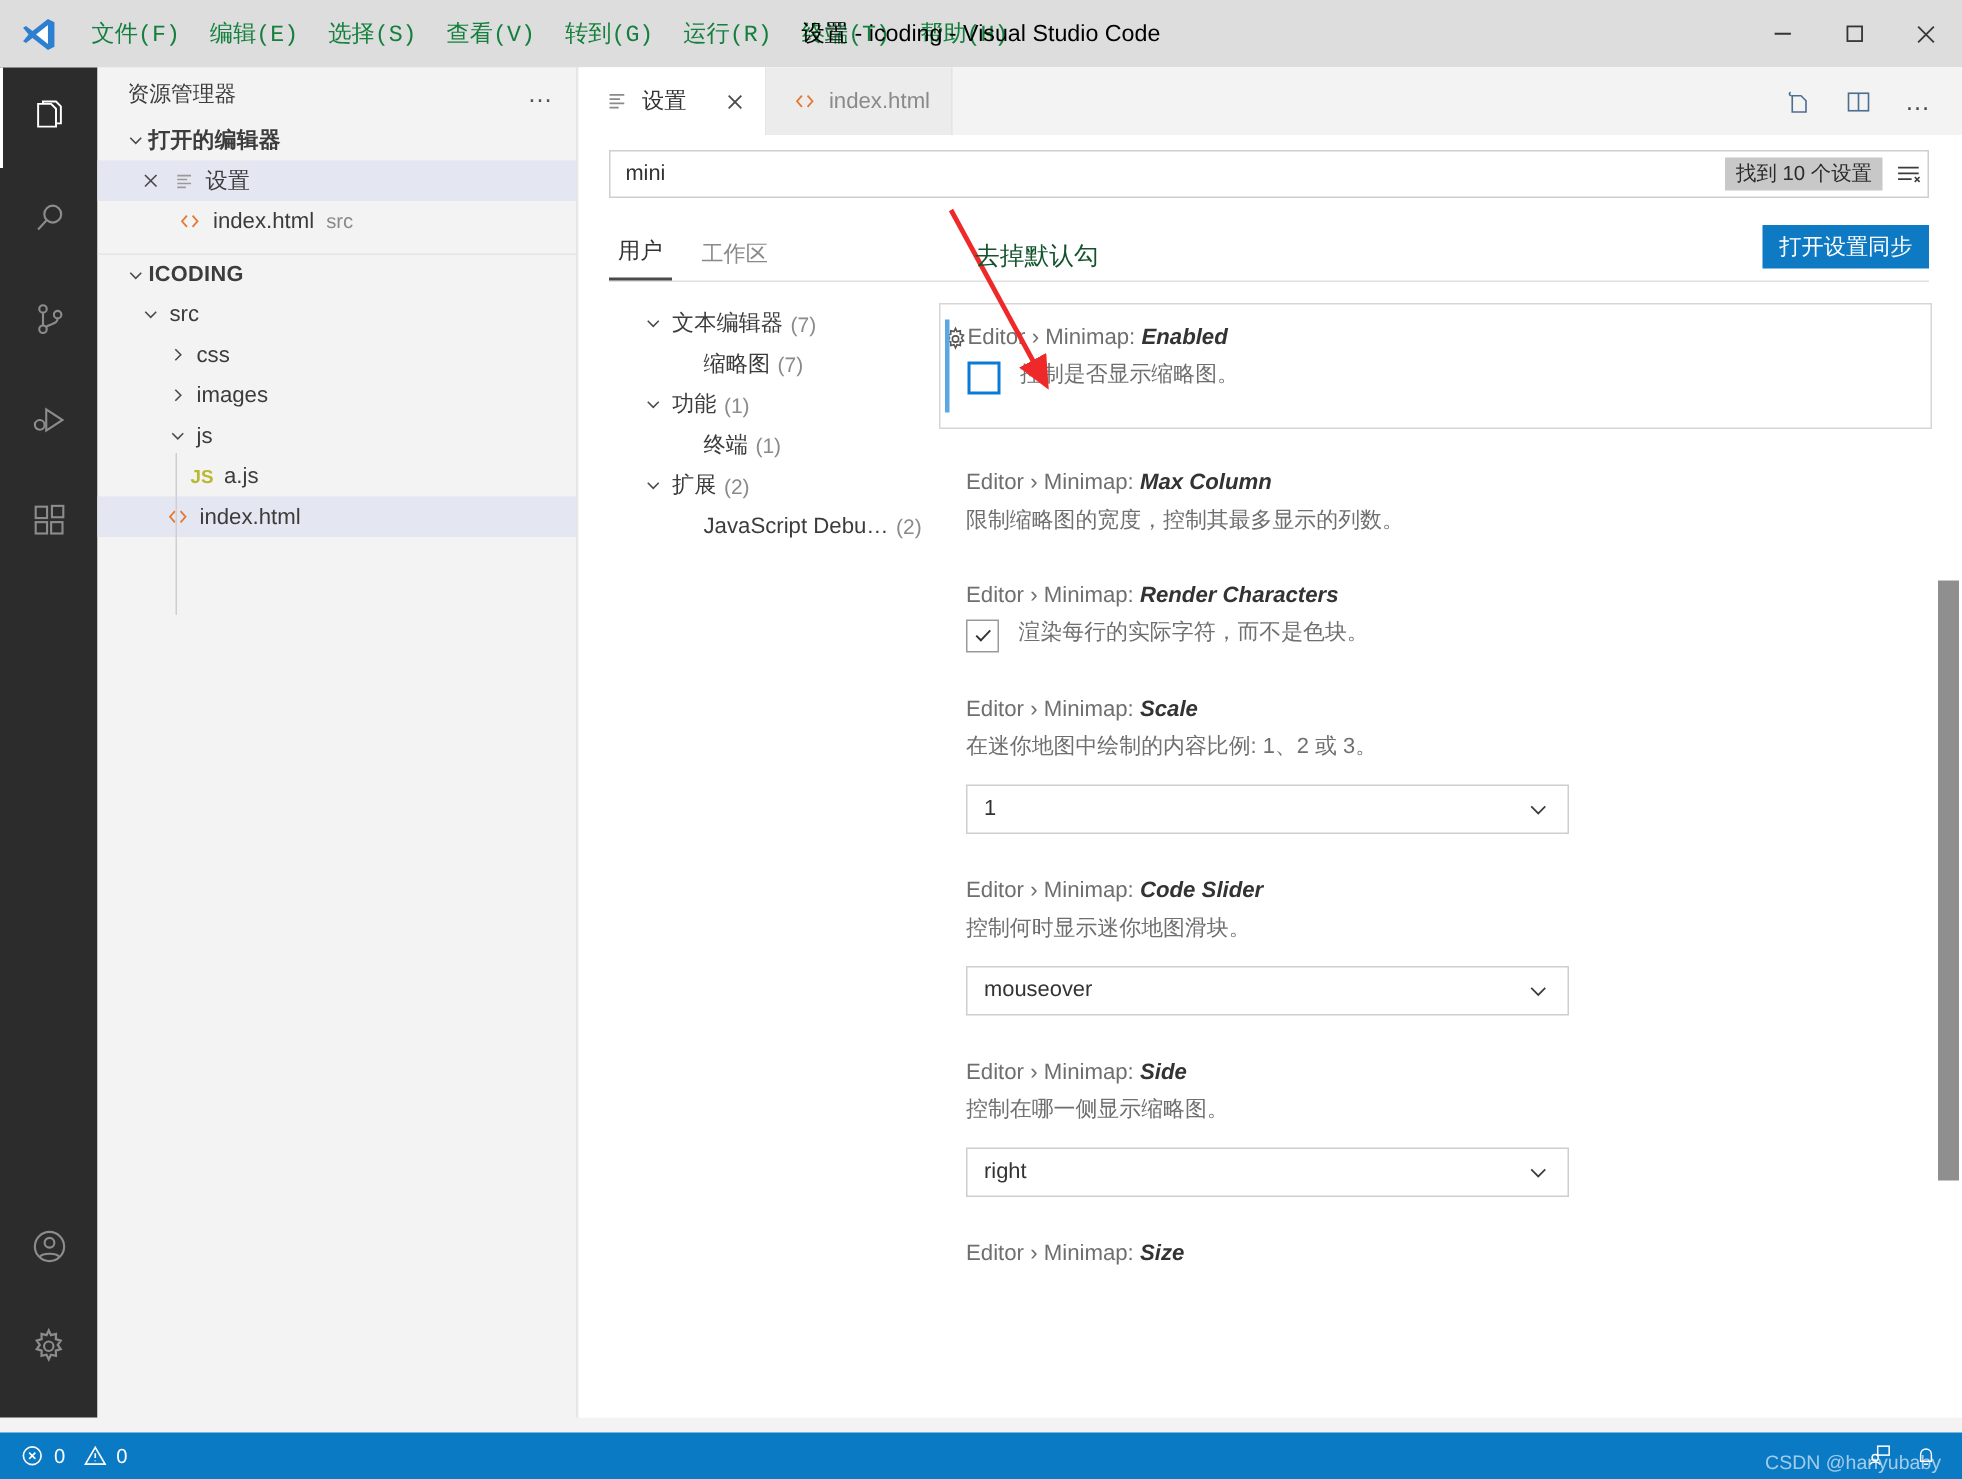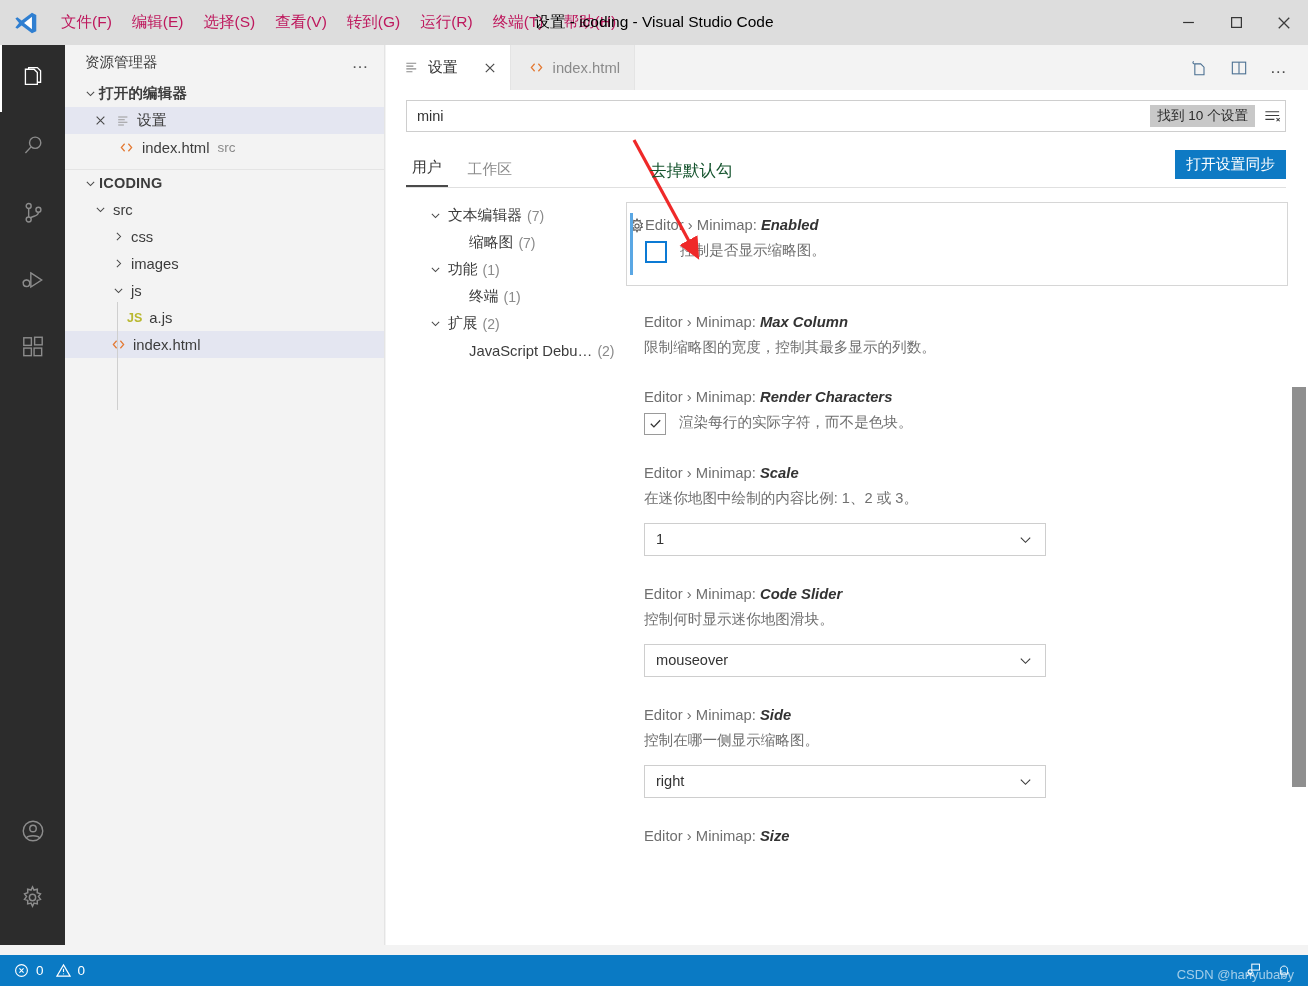--- a/index.html
+++ b/index.html
@@ -11,22 +11,22 @@
   #app { position: relative; width: 1308px; height: 986px; background: #f3f3f3; }
 
   
   .titlebar {
     position: absolute; left: 0; top: 0; width: 1308px; height: 45px;
     background: #dddddd; display: flex; align-items: center;
   }
   .vs-logo { width: 52px; height: 45px; display: flex; align-items: center; justify-content: center; }
   .menubar { display: flex; align-items: center; height: 45px; }
   .menu-item {
-    font-size: 15.5px; color: #be185d; padding: 4px 9px; margin-right: 2px;
-    white-space: nowrap; cursor: default;
+    font-size: 15.5px; color: #15803d; padding: 4px 9px; margin-right: 2px;
+    white-space: nowrap; cursor: default; font-family: Liberation Mono, monospace;
   }
   .window-title {
     position: absolute; left: 0; top: 0; width: 1308px; height: 45px;
     display: flex; align-items: center; justify-content: center;
     font-size: 15.5px; color: #000000; pointer-events: none;
   }
   .win-controls { position: absolute; right: 0; top: 0; height: 45px; display: flex; }
   .win-btn {
     width: 48px; height: 45px; display: flex; align-items: center; justify-content: center;
     color: #3c3c3c;

